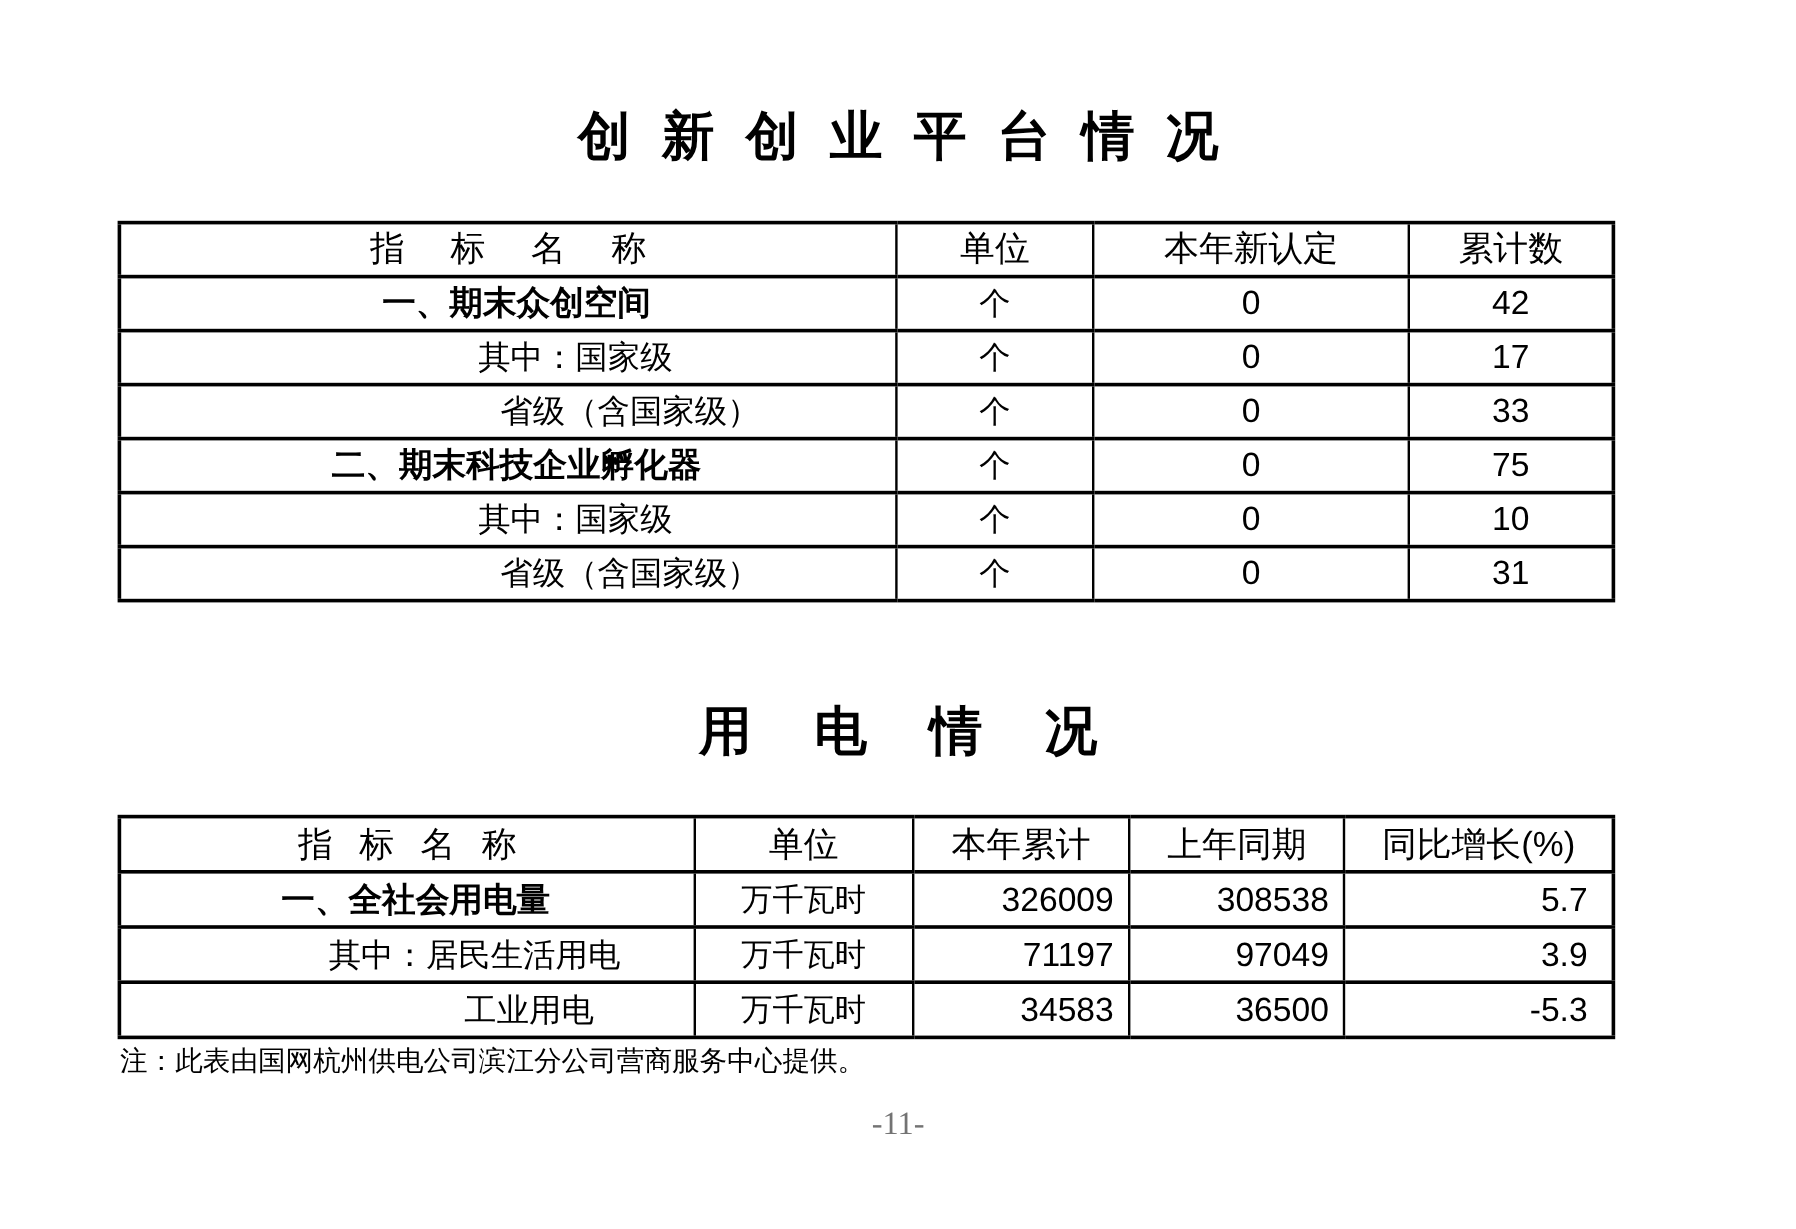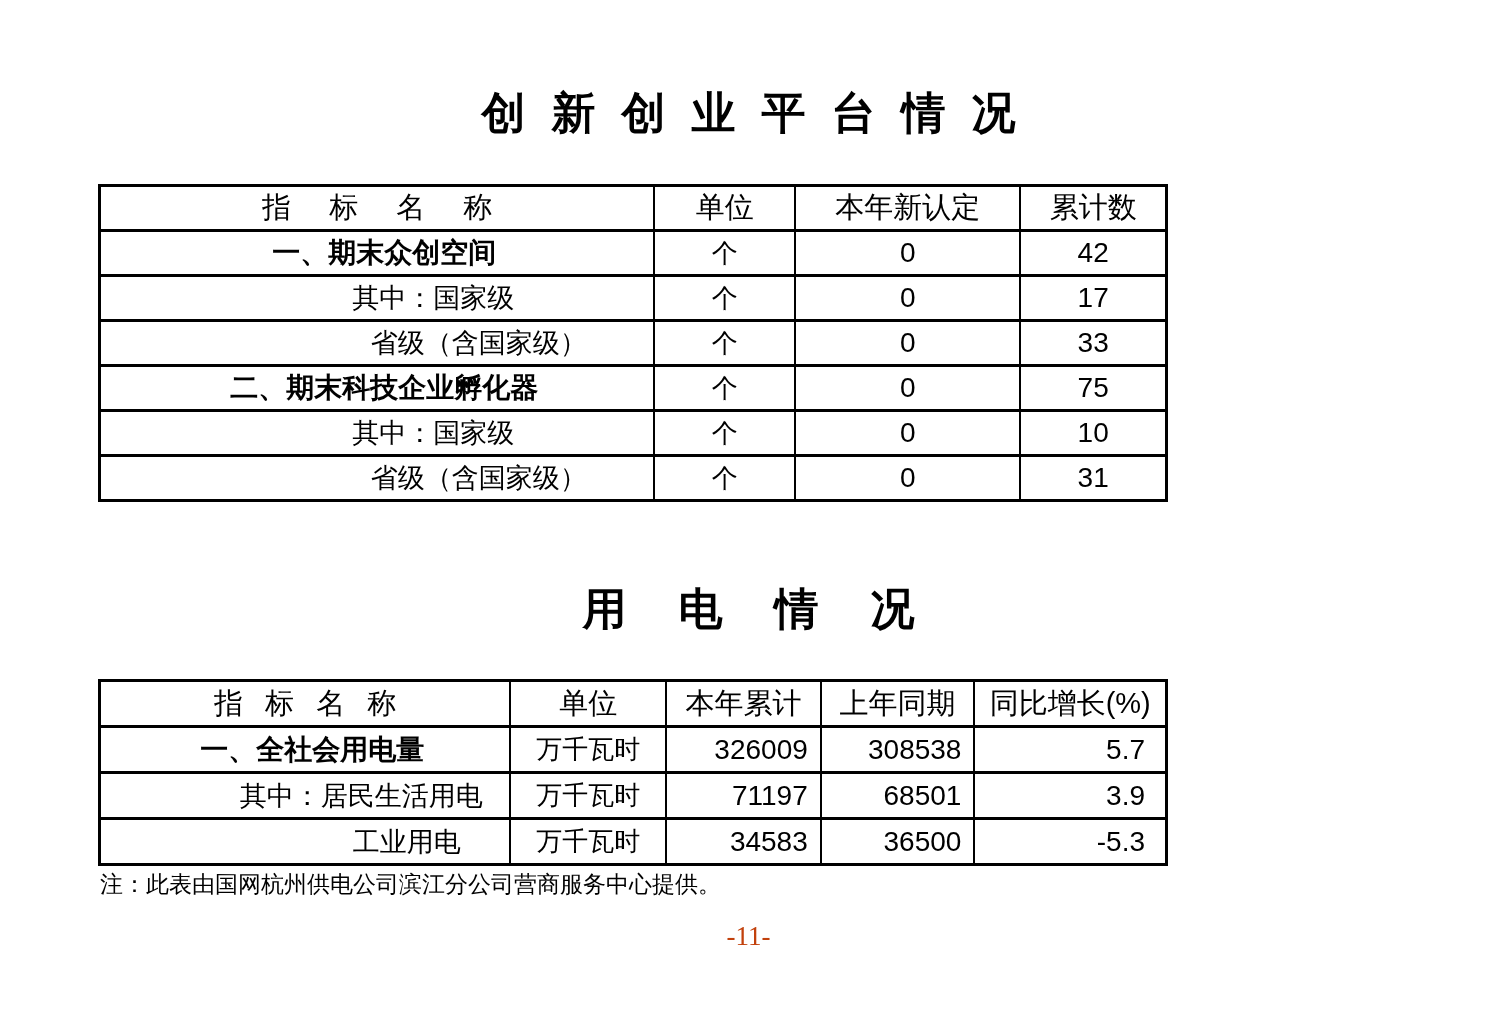--- a/index.html
+++ b/index.html
@@ -23,21 +23,21 @@
     white-space: nowrap;
   }
   #title-1 { top: 84px; letter-spacing: 26px; text-indent: 26px; }
   #title-2 { top: 580px; letter-spacing: 52px; text-indent: 52px; text-align: center; }
 
   table.data-table {
     position: absolute;
     left: 98px;
     border-collapse: collapse;
     table-layout: fixed;
-    width: 1070px;
+    width: 1248px;
     background: #fff;
     border: 3px solid #000;
   }
   #table-1 { top: 184px; }
   #table-2 { top: 679px; }
 
   table.data-table th,
   table.data-table td {
     border-left: 2px solid #000;
     border-right: 2px solid #000;
@@ -97,21 +97,21 @@
     text-align: center;
   }
   .page-number {
     position: absolute;
     left: 0;
     top: 921px;
     width: 1497px;
     text-align: center;
     font-family: "Liberation Serif", serif;
     font-size: 27px;
-    color: #c2410c;
+    color: #737373;
   }
 </style>
 </head>
 <body>
 
 <h1 class="doc-title" id="title-1">创新创业平台情况</h1>
 
 <table class="data-table" id="table-1">
   <colgroup>
     <col style="width:52.0%">
@@ -191,21 +191,21 @@
       <td class="label-cell lv0">一、全社会用电量</td>
       <td class="unit-cell">万千瓦时</td>
       <td class="num-right">326009</td>
       <td class="num-right">308538</td>
       <td class="num-right growth">5.7</td>
     </tr>
     <tr>
       <td class="label-cell lv1">其中：居民生活用电</td>
       <td class="unit-cell">万千瓦时</td>
       <td class="num-right">71197</td>
-      <td class="num-right">68501</td>
+      <td class="num-right">97049</td>
       <td class="num-right growth">3.9</td>
     </tr>
     <tr>
       <td class="label-cell lv2">工业用电</td>
       <td class="unit-cell">万千瓦时</td>
       <td class="num-right">34583</td>
       <td class="num-right">36500</td>
       <td class="num-right growth">-5.3</td>
     </tr>
   </tbody>

